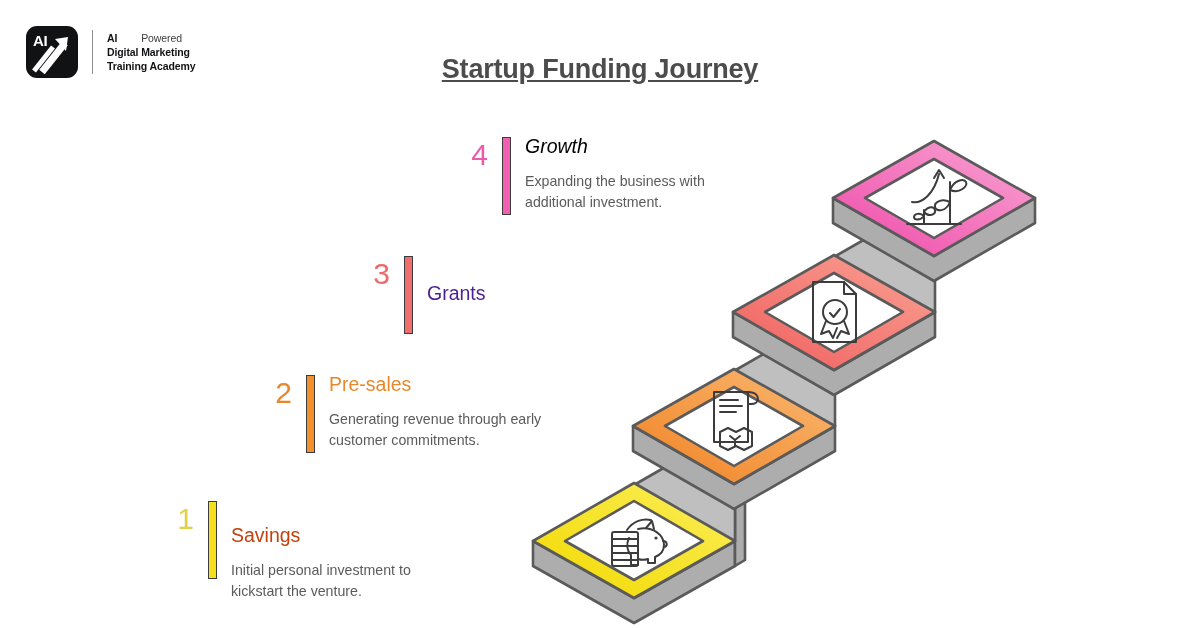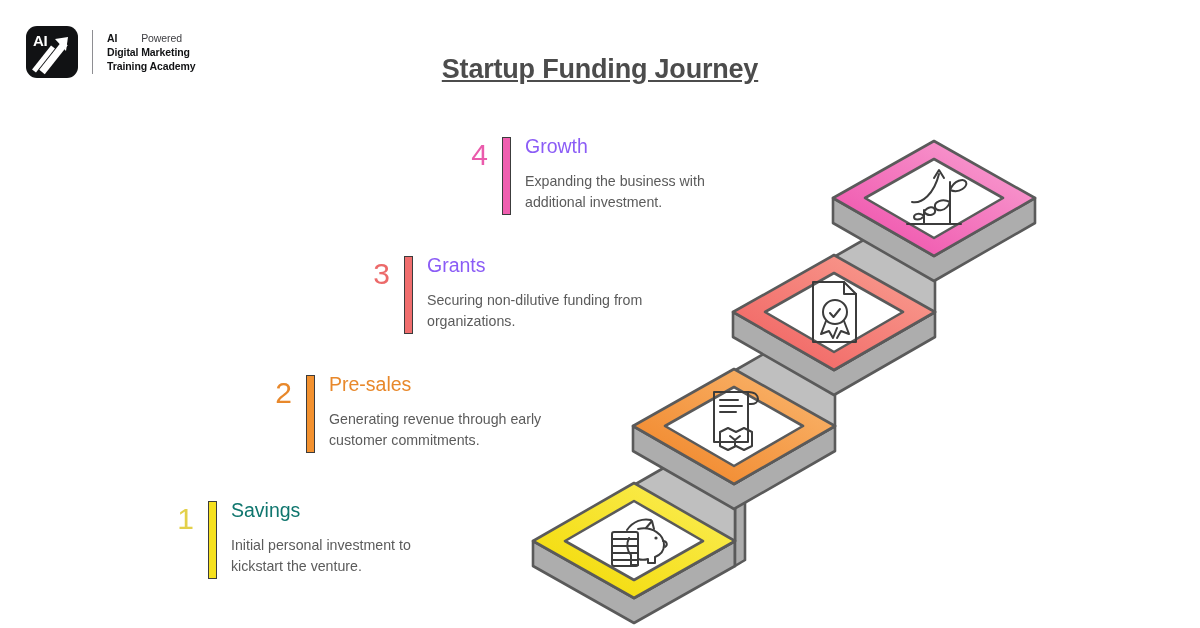--- a/index.html
+++ b/index.html
@@ -265,47 +265,45 @@
 
     <path d="M-22 4 C -12 6, 0 -4, 5 -24"></path>
     <path d="M0 -20 L 5 -28 L 10 -20"></path>
   </g>
 </svg>
 
 <div class="step-text" id="step-text-4">
   <div class="step-number" style="color:#EA5BAC;">4</div>
   <div class="step-bar" style="background:#F05FB0;"></div>
   <div class="step-body">
-    <div class="step-label" style="color:#8b5cf6;">Growth</div>
+    <div class="step-label" style="color:#000000;font-style:italic;">Growth</div>
     <div class="step-desc">Expanding the business with
 additional investment.</div>
   </div>
 </div>
 
 <div class="step-text" id="step-text-3">
   <div class="step-number" style="color:#EC6A6A;">3</div>
   <div class="step-bar" style="background:#F06E6E;"></div>
   <div class="step-body">
-    <div class="step-label" style="color:#8b5cf6;">Grants</div>
-    <div class="step-desc">Securing non-dilutive funding from
-organizations.</div>
+    <div class="step-label" style="color:#4c1d95;margin-top:28px;">Grants</div>
   </div>
 </div>
 
 <div class="step-text" id="step-text-2">
   <div class="step-number" style="color:#E8882B;">2</div>
   <div class="step-bar" style="background:#F3912F;"></div>
   <div class="step-body">
     <div class="step-label" style="color:#E8882B;">Pre-sales</div>
     <div class="step-desc">Generating revenue through early
 customer commitments.</div>
   </div>
 </div>
 
 <div class="step-text" id="step-text-1">
   <div class="step-number" style="color:#E3D04A;">1</div>
   <div class="step-bar" style="background:#F5E01E;"></div>
   <div class="step-body">
-    <div class="step-label" style="color:#0f766e;">Savings</div>
+    <div class="step-label" style="color:#c2410c;margin-top:25px;">Savings</div>
     <div class="step-desc">Initial personal investment to
 kickstart the venture.</div>
   </div>
 </div>
 
 </body></html>

